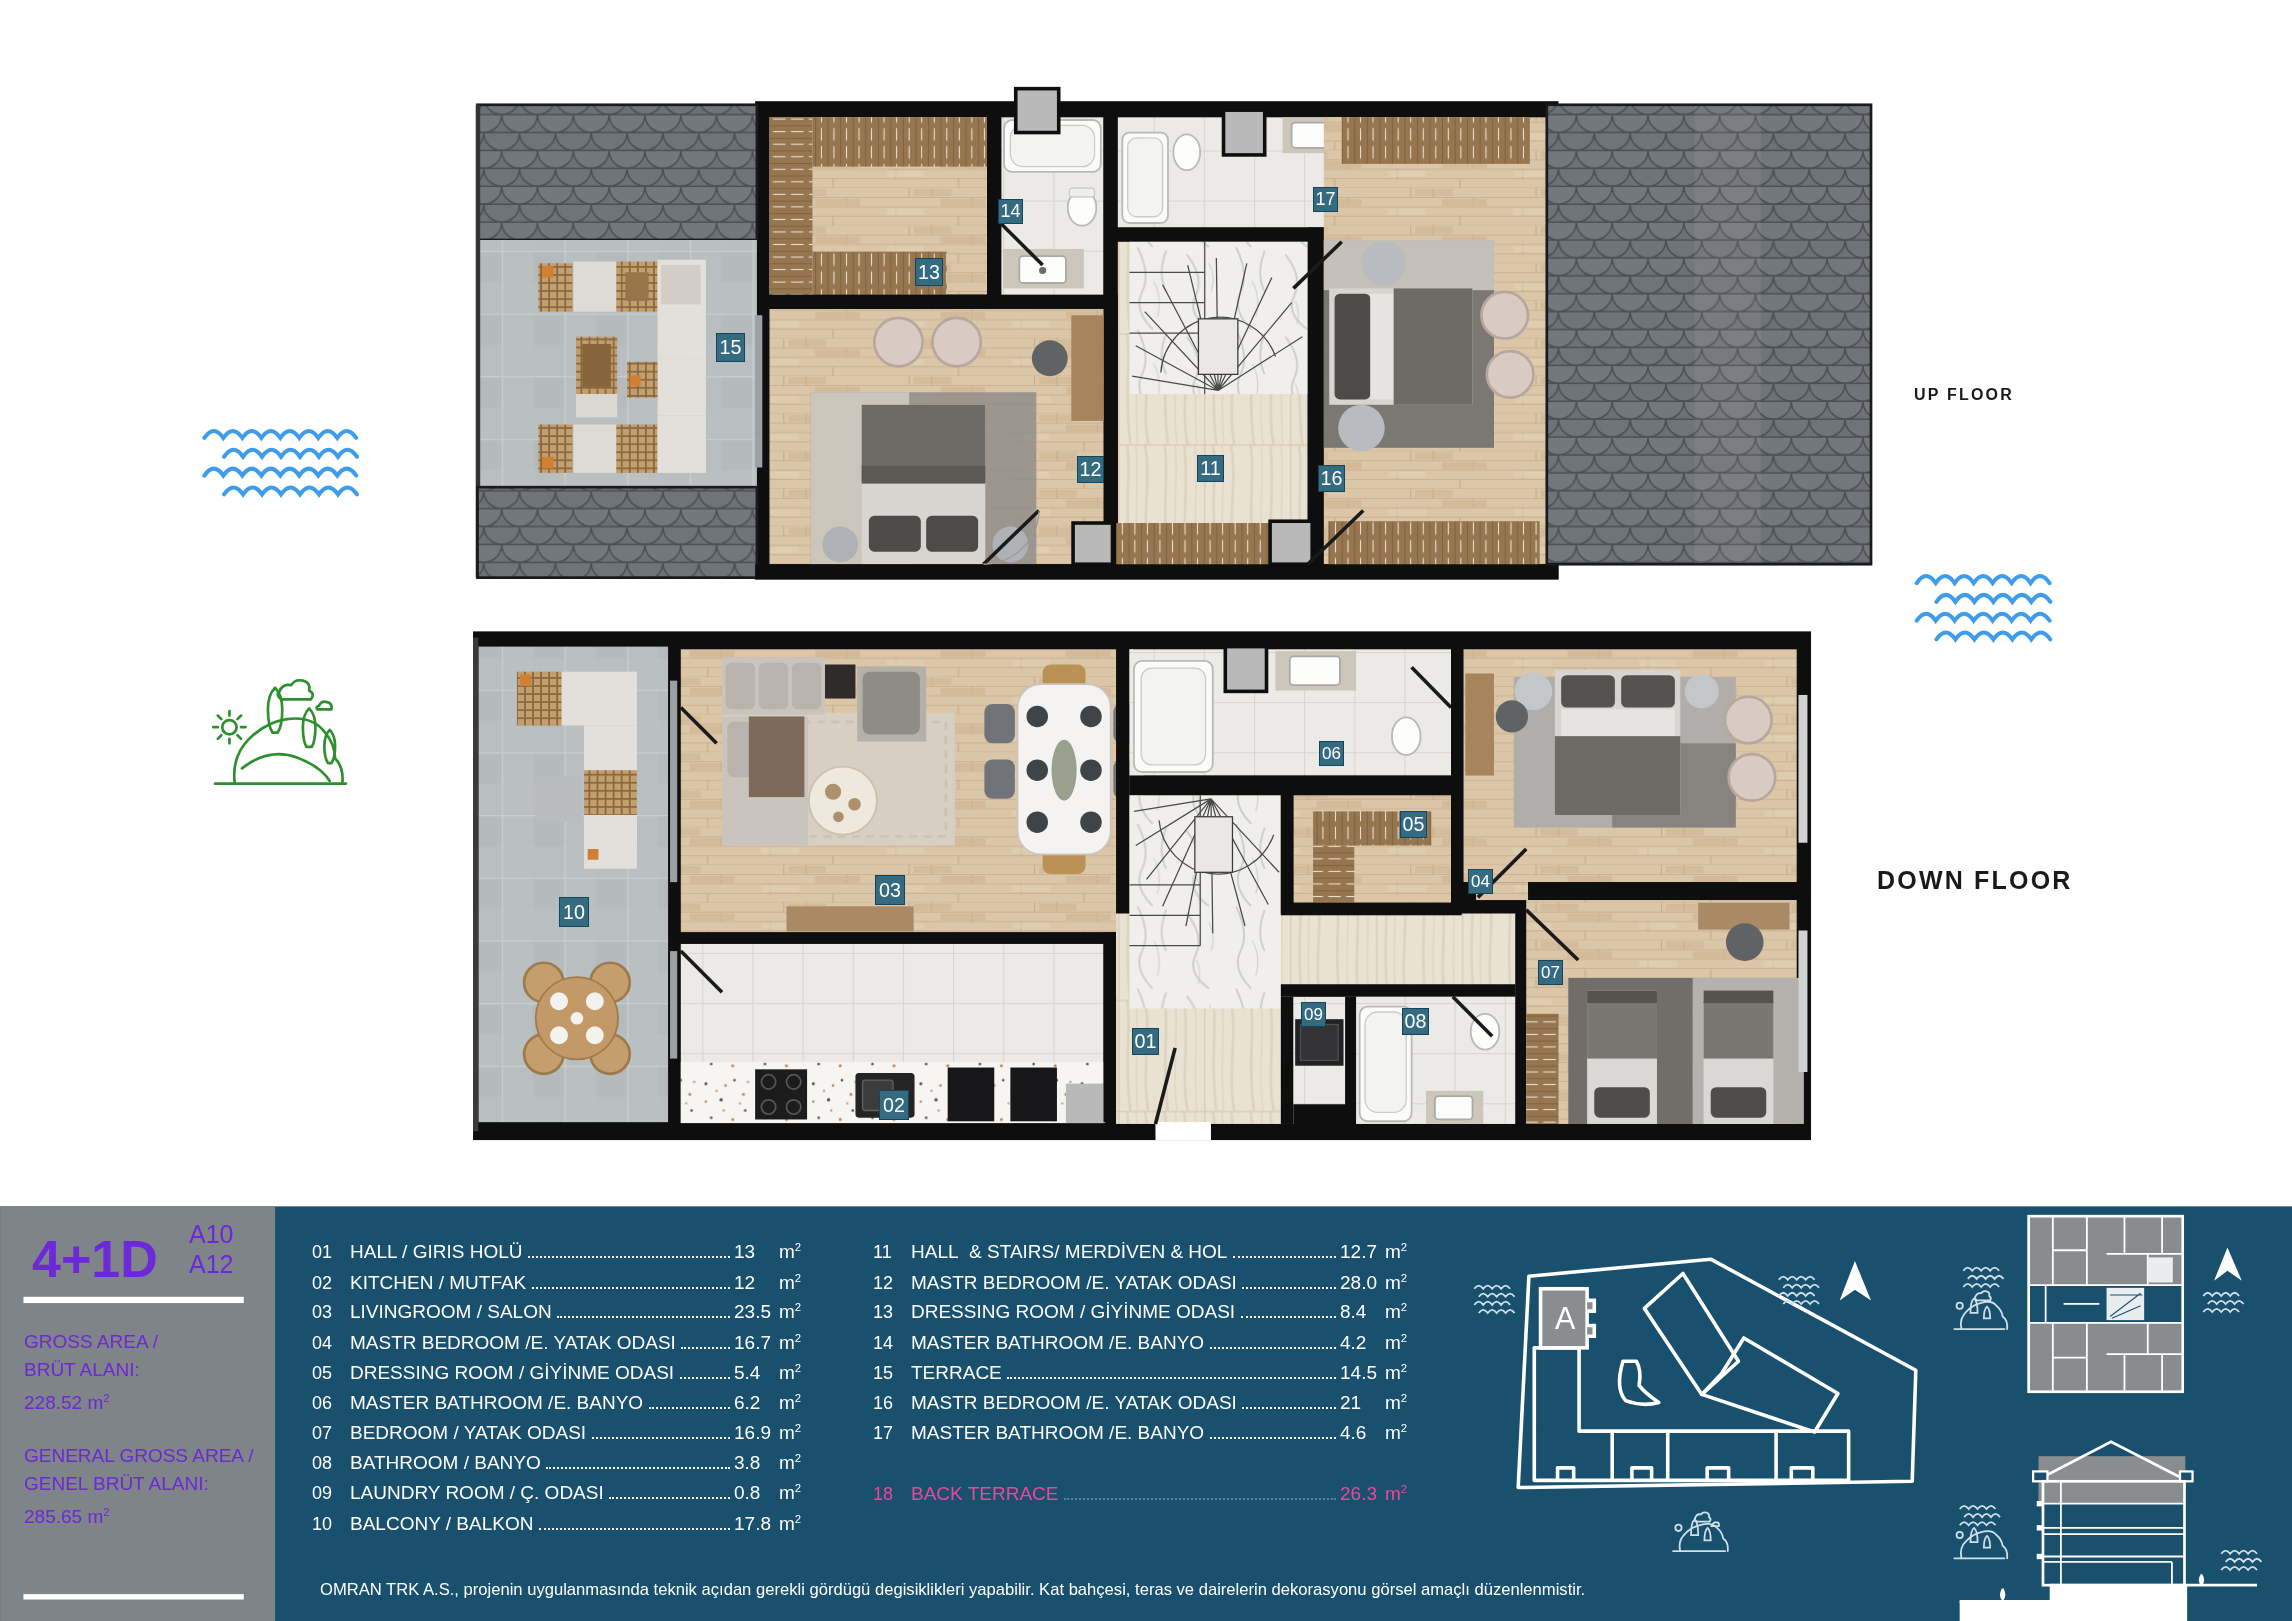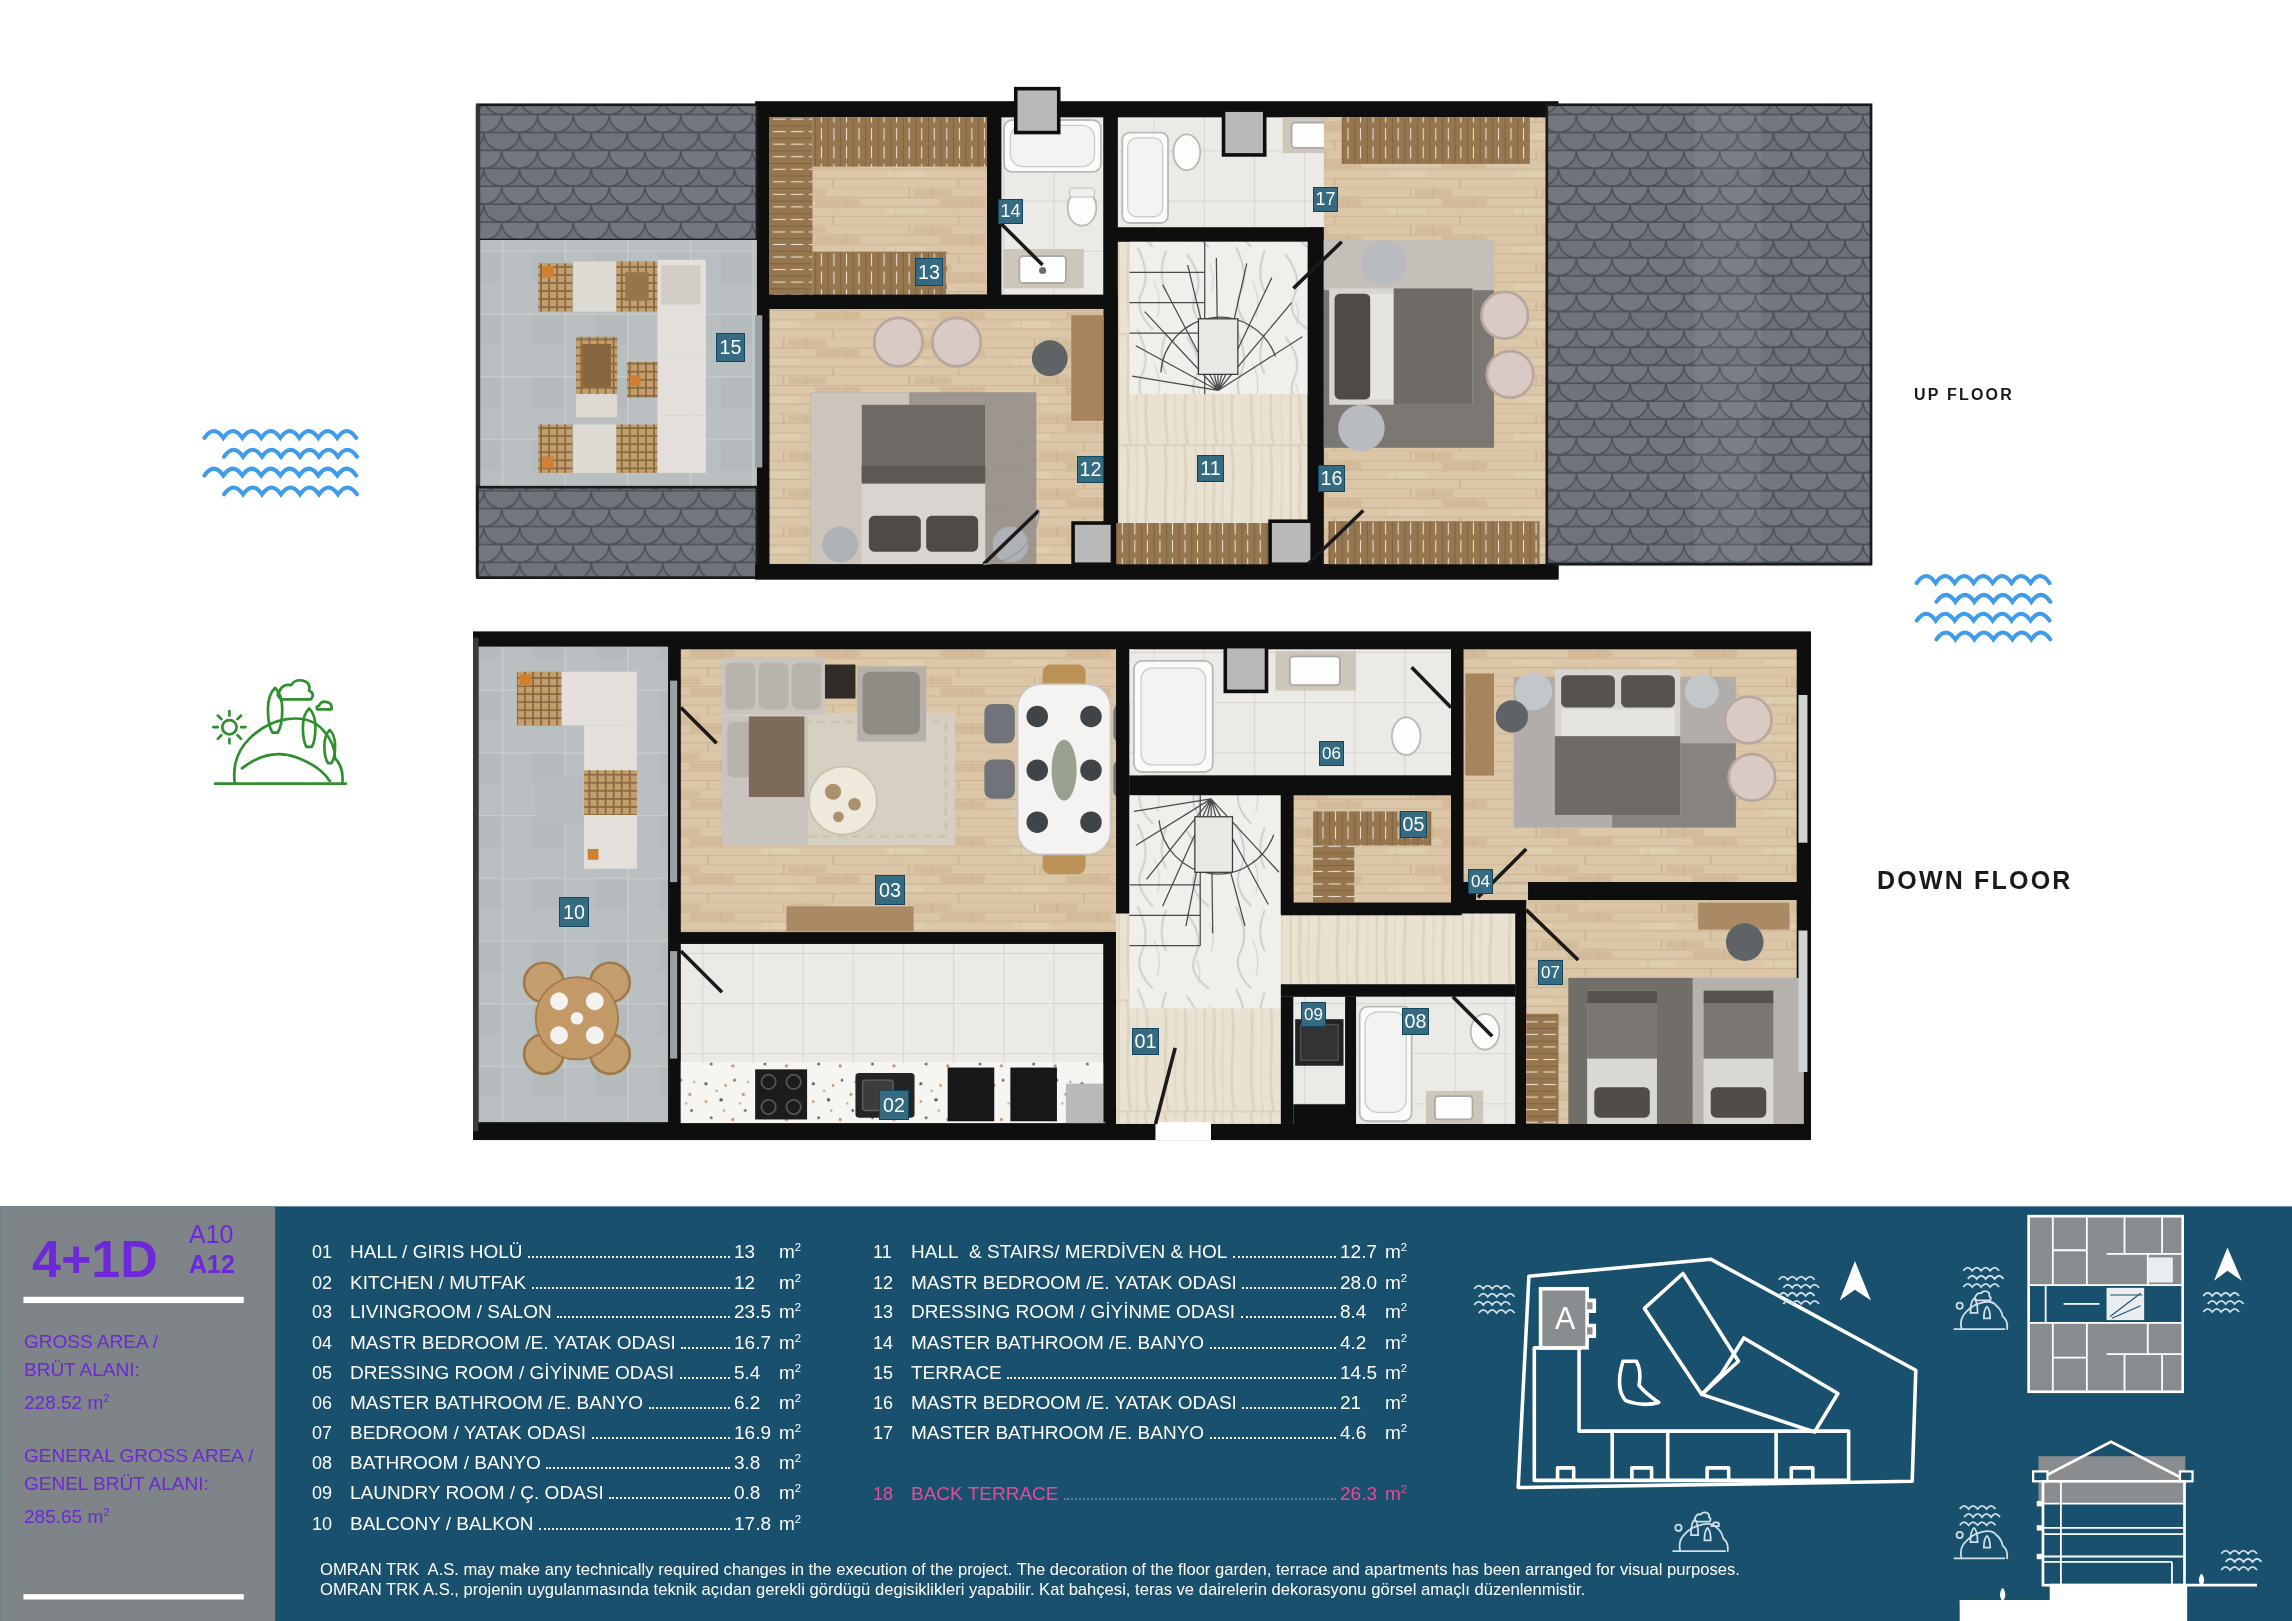--- a/index.html
+++ b/index.html
@@ -781,21 +781,21 @@
 <div class="badge" style="left:1402px;top:1008px;width:27px;height:27px">08</div>
 <div class="badge" style="left:1538px;top:960px;width:25px;height:25px;font-size:17px">07</div>
 <div class="badge" style="left:1319px;top:741px;width:25px;height:25px;font-size:17px">06</div>
 <div class="badge" style="left:1400px;top:811px;width:27px;height:27px">05</div>
 <div class="badge" style="left:1468px;top:869px;width:25px;height:25px;font-size:17px">04</div>
 
 <div class="sideT" style="left:32px;top:1229px;font-size:52px;font-weight:bold">4+1D</div>
 
 <div class="sideT" style="left:189px;top:1220px;font-size:25px;font-weight:normal">A10</div>
 
-<div class="sideT" style="left:189px;top:1250px;font-size:25px;font-weight:bold">A12</div>
+<div class="sideT" style="left:189px;top:1250px;font-size:25px;font-weight:normal">A12</div>
 
 <div class="sideT" style="left:24px;top:1328px;font-size:19px;line-height:28px">GROSS AREA /<br>BRÜT ALANI:<br>228.52 m<sup>2</sup></div>
 
 <div class="sideT" style="left:24px;top:1442px;font-size:19px;line-height:28px">GENERAL GROSS AREA /<br>GENEL BRÜT ALANI:<br>285.65 m<sup>2</sup></div>
 
 <div class="lrow" style="left:312px;top:1241px;width:506px">
       <span class="num">01</span>
       <span>HALL / GIRIS HOLÜ</span>
       <span class="dots"></span>
       <span class="val">13</span>
@@ -916,17 +916,16 @@
     </div>
 
 <div class="lrow" style="left:873px;top:1483px;width:551px;color:#ec4899">
       <span class="num">18</span>
       <span>BACK TERRACE</span>
       <span class="dots" style="border-color:#55819c"></span>
       <span class="val">26.3</span>
       <span class="unit">m<sup>2</sup></span>
     </div>
 
-<div class="disc" style="left:320px;top:1560px">OMRAN TRK&nbsp; A.S. may make any technically required changes in the execution of the project. The decoration of the floor garden, terrace and apartments has been arranged for visual purposes.</div>
 
 <div class="disc" style="left:320px;top:1580px">OMRAN TRK A.S., projenin uygulanmasında teknik açıdan gerekli gördügü degisiklikleri yapabilir. Kat bahçesi, teras ve dairelerin dekorasyonu görsel amaçlı düzenlenmistir.</div>
 </div>
 
 
 </body></html>

